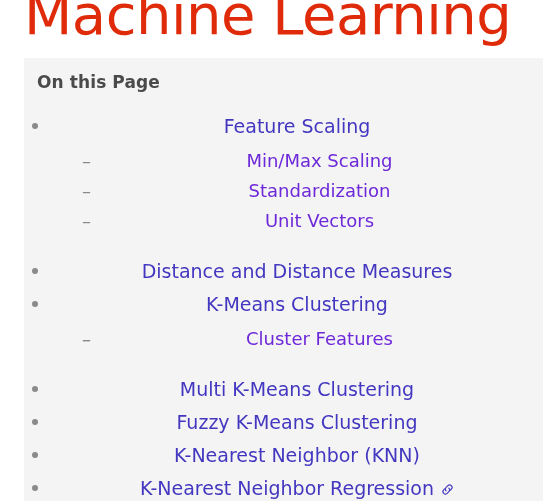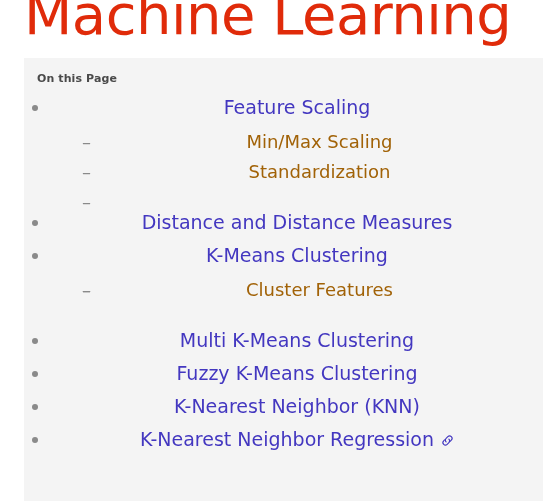--- a/index.html
+++ b/index.html
@@ -44,22 +44,22 @@
     top: 58px;
     width: 519px;
     height: 443px;
     background: #f4f4f4;
     box-sizing: border-box;
     padding: 13px 0 0 0;
     overflow: hidden;
   }
 
   .toc-heading {
-    margin: 0 0 5px 13px;
-    font-size: 11px;
+    margin: 0 0 15px 13px;
+    font-size: 17px;
     font-weight: 700;
     color: #4a4a4a;
     letter-spacing: 0.1px;
     line-height: 1.4;
   }
 
   .toc-list {
     list-style: none;
     margin: 0;
     padding: 0;
@@ -112,21 +112,21 @@
   .toc-subitem > .dash {
     position: absolute;
     left: 58px;
     top: 0;
     color: #8a8a8a;
     font-size: 18px;
     line-height: 30px;
   }
 
   .toc-sublink {
-    color: #a16207;
+    color: #6d28d9;
     text-decoration: none;
     font-size: 18px;
     cursor: pointer;
   }
 
   
   .gap-before {
     margin-top: 19px;
   }
   .sub-group {
@@ -172,20 +172,21 @@
           <li class="toc-subitem">
             <span class="dash">–</span>
             <a class="toc-sublink">Min/Max Scaling</a>
           </li>
           <li class="toc-subitem">
             <span class="dash">–</span>
             <a class="toc-sublink">Standardization</a>
           </li>
           <li class="toc-subitem">
             <span class="dash">–</span>
+            <a class="toc-sublink">Unit Vectors</a>
           </li>
         </ul>
       </li>
 
       <li class="toc-item gap-before">
         <span class="bullet"></span>
         <a class="toc-link">Distance and Distance Measures</a>
       </li>
 
       <li class="toc-item">

